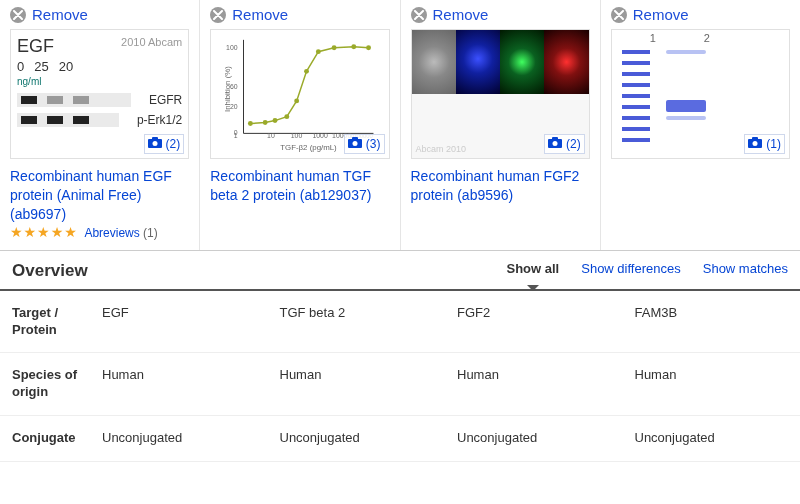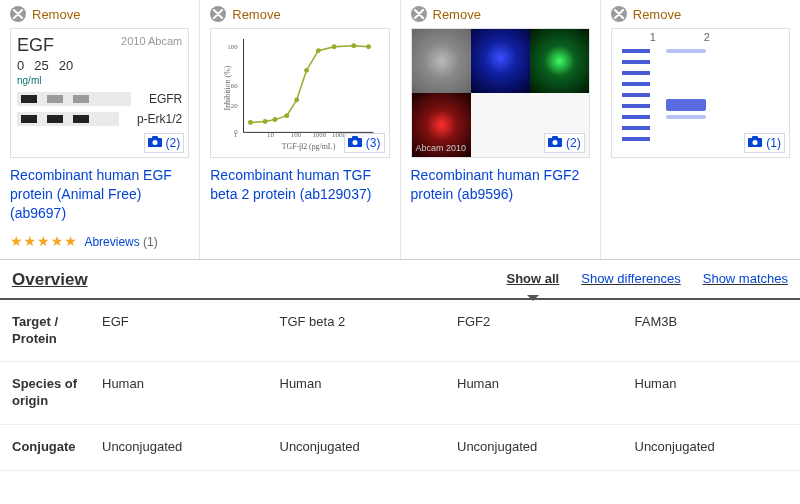--- a/index.html
+++ b/index.html
@@ -30,21 +30,21 @@
     cursor: pointer;
     margin-bottom: 6px;
   }
   .remove-icon {
     width: 16px; height: 16px;
     border-radius: 50%;
     background: #9a9a9a;
     display: flex; align-items: center; justify-content: center;
   }
   .remove-icon svg { display:block; }
-  .remove-label { color: #a16207; font-size: 13px; text-align: right; }
+  .remove-label { color: #1d4ed8; font-size: 15px; text-align: right; }
 
   .thumb {
     width: 100%;
     height: 130px;
     border: 1px solid #e0e0e0;
     position: relative;
     background: #f7f7f7;
     overflow: hidden;
   }
   .photo-count {
@@ -65,35 +65,34 @@
 
   .title {
     color: #0645d4;
     font-size: 14px;
     line-height: 1.35;
     margin-top: 8px;
     cursor: pointer;
     display: block;
   }
 
-  .reviews { margin-top: 10px; }
+  .reviews { }
   .stars { color: #f5a623; font-size: 14px; letter-spacing: 1px; }
   .abreviews { color: #0645d4; font-size: 12px; margin-left: 3px; cursor:pointer; }
   .refs { color: #0645d4; font-size: 12px; margin-top: 4px; cursor:pointer; display:block;}
   .count { color:#666; }
 
   
   .overview-bar {
     display: flex;
-    align-items: center;
+    align-items: flex-start;
     border-top: 1px solid #ccc;
     border-bottom: 2px solid #555;
     padding: 10px 12px 8px;
     position: relative;
-    text-decoration: underline;
   }
   .overview-title {
     font-weight: bold;
     font-size: 17px;
     color: #333;
     flex: 1;
   }
   .view-options { display: flex; gap: 22px; align-items:center;}
   .view-opt { font-size: 13px; cursor: pointer; position:relative; padding-bottom:2px;}
   .view-opt.active { color:#333; font-weight:bold; }
@@ -121,24 +120,24 @@
   .wb .hdr { display:flex; justify-content:space-between; font-size:11px; color:#999;}
   .wb .egf { font-size:18px; color:#333; }
   .wb .nums { display:flex; gap:10px; font-size:13px; color:#333; margin-top:2px;}
   .wb .unit { font-size:10px; color:#0f766e; margin-top:2px;}
   .wb .band-row { display:flex; align-items:center; gap:18px; margin-top:6px;}
   .wb .bands { flex:1; height:14px; background:#eaeaea; display:flex; align-items:center; gap:10px; padding:0 4px;}
   .wb .band { width:16px; height:8px; background:#222; }
   .wb .band.l { opacity:.4;}
   .wb .lbl { font-size:12px; color:#333;}
 
-  .plot { background:#fff; height:100%; position:relative;font-family:Liberation Serif, serif; }
+  .plot { background:#fff; height:100%; position:relative; }
   .plot svg { width:100%; height:100%; }
 
-  .cells { height:100%; display:grid; grid-template-columns:1fr 1fr 1fr; grid-template-rows:1fr 1fr; }
+  .cells { height:100%; display:grid; grid-template-columns:1fr 1fr 1fr 1fr; grid-template-rows:1fr 1fr; }
   .cells .c1{background:radial-gradient(circle at 50% 50%, #bbb 0%, #888 40%, #666 100%);}
   .cells .c2{background:radial-gradient(circle at 50% 45%, #3b50ff 0%, #1020a0 35%, #000030 100%);}
   .cells .c3{background:radial-gradient(circle at 50% 50%, #40ff60 0%, #0a6020 35%, #001800 100%);}
   .cells .c4{background:radial-gradient(circle at 50% 50%, #ff3030 0%, #801010 35%, #180000 100%);}
   .cells .tag{position:absolute;left:4px;bottom:4px;font-size:9px;color:#ccc;}
 
   .gel { background:#fff; height:100%; display:flex; padding:6px 10px; gap:16px; position:relative;}
   .gel .lane-lbl{position:absolute;top:2px;font-size:11px;color:#666;}
   .gel .l1{left:38px;}
   .gel .l2{left:92px;}

